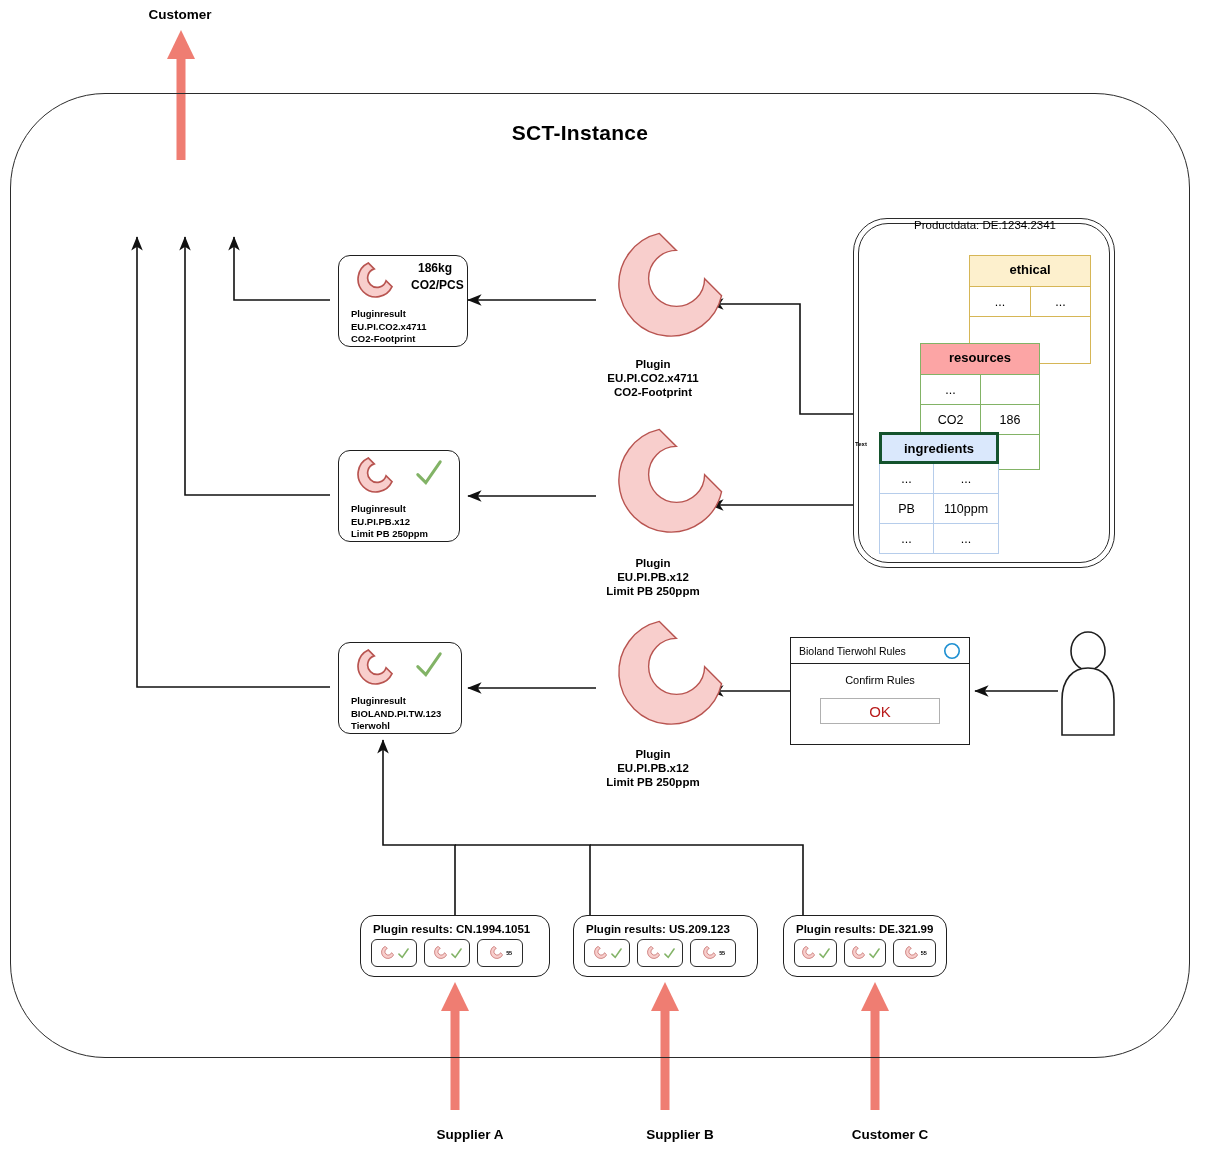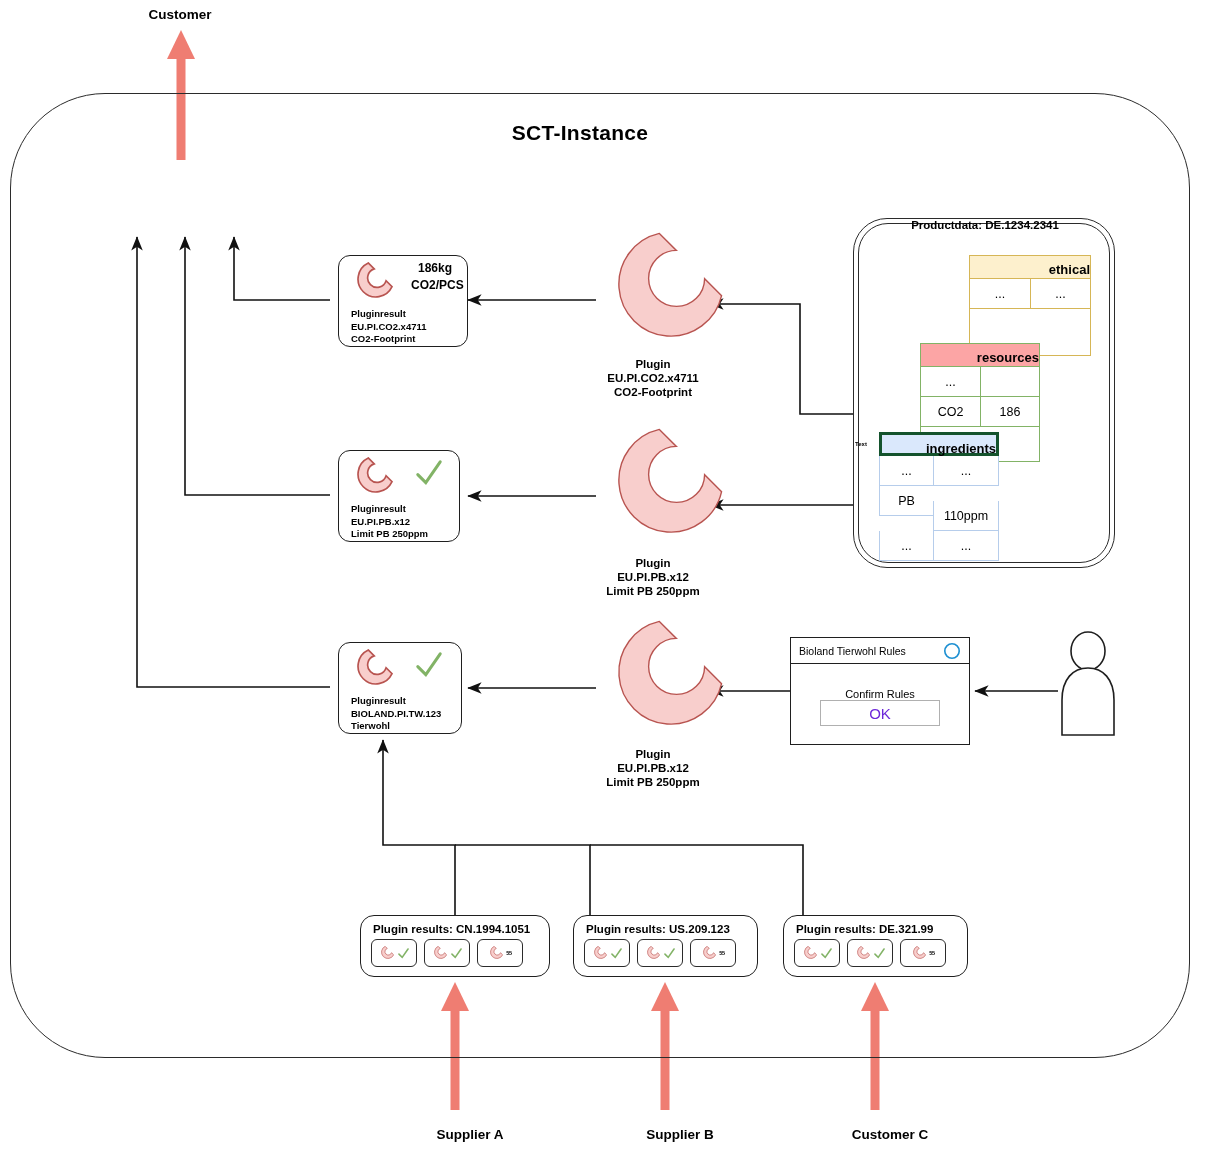--- a/index.html
+++ b/index.html
@@ -106,27 +106,27 @@
   }
   #productdata-inner{
     position:absolute;left:858px;top:223px;width:252px;height:340px;
     box-sizing:border-box;
     border:1.4px solid #2b2b2b;
     border-radius:30px;
     background:#fff;
   }
   #productdata-title{
     left:860px;top:219px;width:250px;text-align:center;
-    font-size:11.5px;font-weight:bold;
+    font-size:11.5px;font-weight:normal;
   }
 
   .dtable{position:absolute;box-sizing:border-box;}
   .dtable .dhead{
-    font-size:13px;font-weight:bold;text-align:right;
-    height:24px;line-height:28px;
+    font-size:13px;font-weight:bold;text-align:center;
+    height:32px;line-height:28px;
     box-sizing:border-box;
   }
   .dtable .drow{display:flex;box-sizing:border-box;}
   .dtable .dcell{
     font-size:12.5px;text-align:center;
     height:30px;line-height:30px;
     box-sizing:border-box;
     overflow:hidden;
   }
 
@@ -159,27 +159,27 @@
     border:1.3px solid #1f1f1f;
     background:#fff;
   }
   #rules-dialog .titlebar{
     height:26px;border-bottom:1.3px solid #1f1f1f;
     display:flex;align-items:center;justify-content:space-between;
     padding:0 8px 0 8px;box-sizing:border-box;
   }
   #rules-dialog .titletext{font-size:10.5px;}
   #rules-dialog .bodytext{
-    text-align:center;font-size:11px;margin-top:24px;
+    text-align:center;font-size:11px;margin-top:10px;
   }
   #rules-dialog .okbtn{
-    margin:0 auto 0 auto;width:120px;height:26px;
+    margin:12px auto 0 auto;width:120px;height:26px;
     border:1.1px solid #b0b0b0;background:#fff;
     font-size:15px;text-align:center;line-height:26px;
-    box-sizing:border-box;color:#6d28d9;
+    box-sizing:border-box;color:#b91c1c;
   }
 </style>
 </head>
 <body>
 
 <div class="stage">
 
   <svg class="svg-layer" viewBox="0 0 1221 1151">
     <defs>
       <marker id="ah" markerWidth="10" markerHeight="10" refX="8.5" refY="3.6" orient="auto" markerUnits="strokeWidth">
@@ -355,21 +355,21 @@
   </div>
 
   <div class="dtable" id="tbl-ingredients">
     <div class="dhead">ingredients</div>
     <div class="drow">
       <div class="dcell" style="width:45%;">...</div>
       <div class="dcell" style="width:55%;">...</div>
     </div>
     <div class="drow">
       <div class="dcell" style="width:45%;">PB</div>
-      <div class="dcell" style="width:55%;margin-top:15px;">110ppm</div>
+      <div class="dcell" style="width:55%;">110ppm</div>
     </div>
     <div class="drow">
       <div class="dcell" style="width:45%;">...</div>
       <div class="dcell" style="width:55%;">...</div>
     </div>
   </div>
 
   <div class="abs" id="text-label">Text</div>
 
   <div class="abs" id="rules-dialog">
@@ -432,21 +432,21 @@
       </div>
       <div class="chip">
         <svg class="cglyph" width="15" height="15" viewBox="0 0 40 40">
           <path d="M31,4 A17,17 0 1 0 31,36 L31,28 A9,9 0 1 1 31,12 Z" transform="rotate(-45 20,20)" fill="#f8cecc" stroke="#b85450" stroke-width="1.6"></path>
         </svg>
         <span class="numtext">55</span>
       </div>
     </div>
   </div>
 
-  <div class="abs results-card" style="left:783px;top:915px;width:185px;height:62px;">
+  <div class="abs results-card" style="left:783px;top:915px;width:164px;height:62px;">
     <div class="results-title">Plugin results: DE.321.99</div>
     <div class="chip-row">
       <div class="chip">
         <svg class="cglyph" width="15" height="15" viewBox="0 0 40 40">
           <path d="M31,4 A17,17 0 1 0 31,36 L31,28 A9,9 0 1 1 31,12 Z" transform="rotate(-45 20,20)" fill="#f8cecc" stroke="#b85450" stroke-width="1.6"></path>
         </svg>
         <svg class="check" width="13" height="13" viewBox="0 0 20 20">
           <path d="M3,11 L8,16 L17,3" fill="none" stroke="#82b366" stroke-width="2.4" stroke-linecap="round"></path>
         </svg>
       </div>

